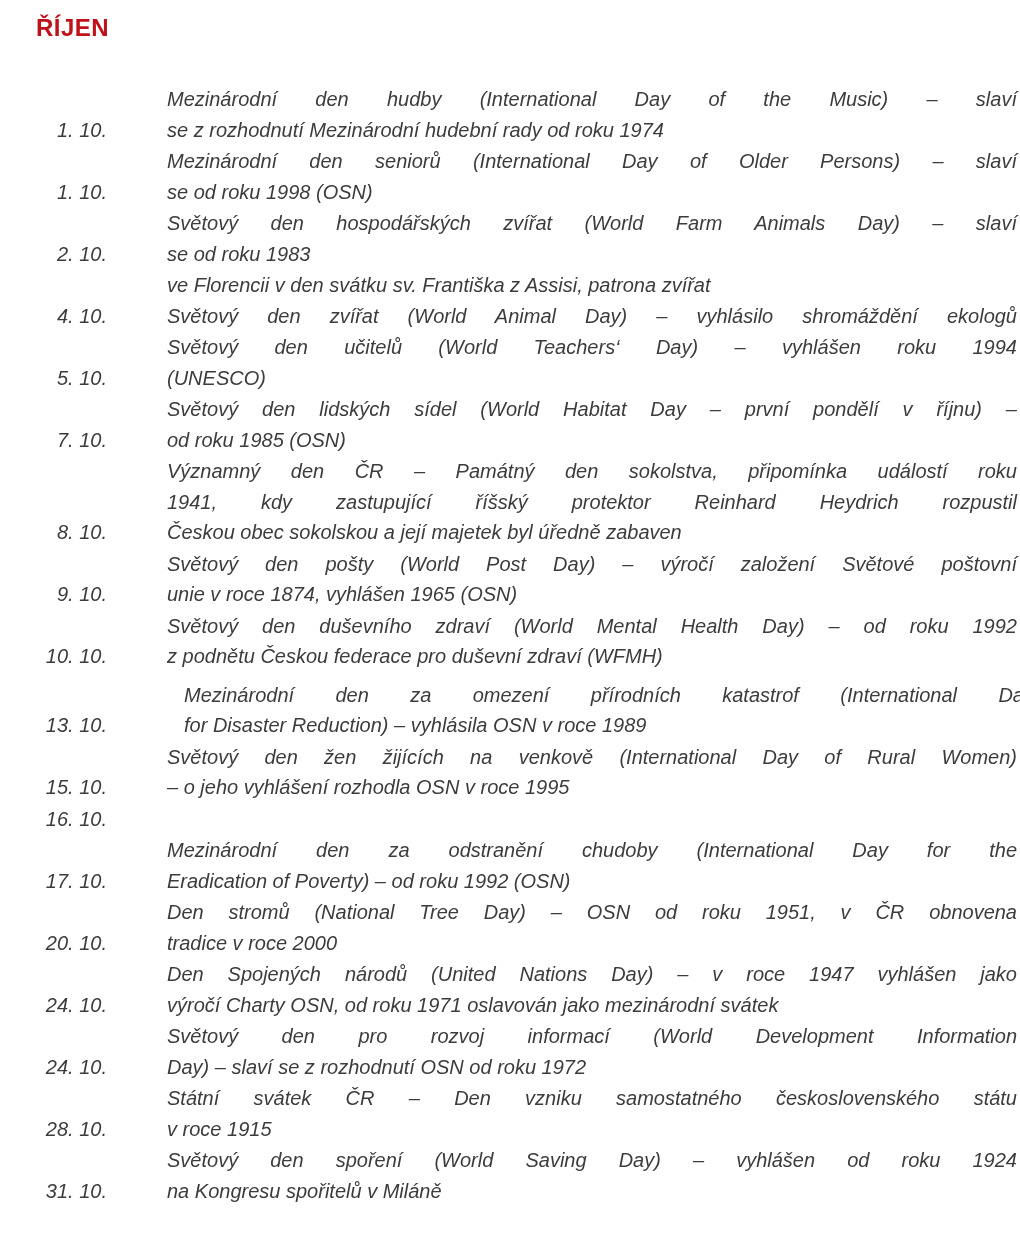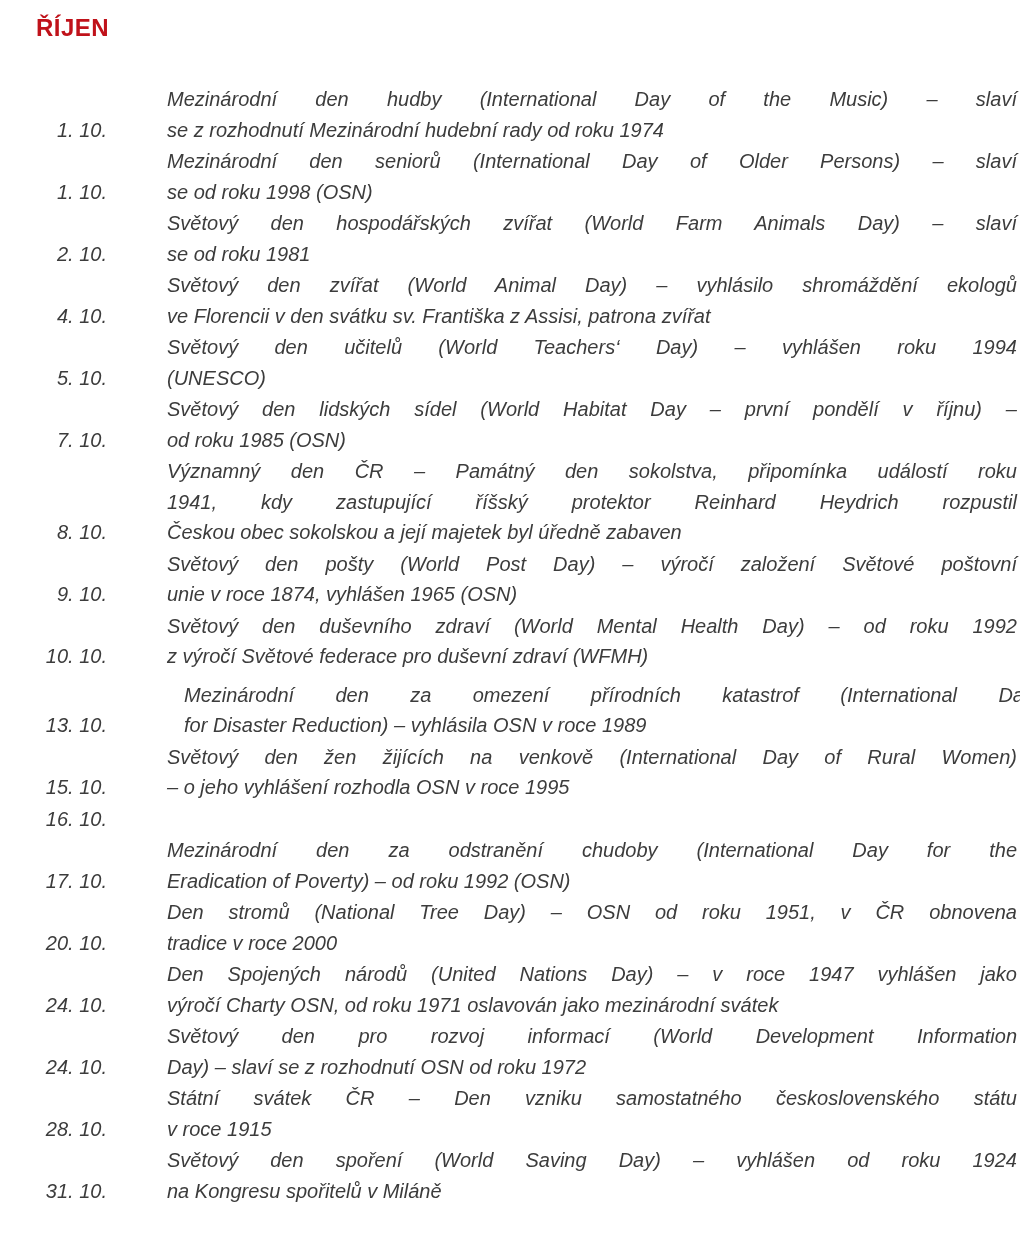--- a/index.html
+++ b/index.html
@@ -79,29 +79,29 @@
     <div class="text">
           <div class="line j">Mezinárodní den seniorů (International Day of Older Persons) – slaví</div>
           <div class="line">se od roku 1998 (OSN)</div>
         </div>
   </div>
 
   <div class="entry">
     <div class="date">2. 10.</div>
     <div class="text">
           <div class="line j">Světový den hospodářských zvířat (World Farm Animals Day) – slaví</div>
-          <div class="line">se od roku 1981</div>
+          <div class="line">se od roku 1983</div>
         </div>
   </div>
 
   <div class="entry">
     <div class="date">4. 10.</div>
     <div class="text">
+          <div class="line">ve Florencii v den svátku sv. Františka z Assisi, patrona zvířat</div>
           <div class="line j">Světový den zvířat (World Animal Day) – vyhlásilo shromáždění ekologů</div>
-          <div class="line">ve Florencii v den svátku sv. Františka z Assisi, patrona zvířat</div>
         </div>
   </div>
 
   <div class="entry">
     <div class="date">5. 10.</div>
     <div class="text">
           <div class="line j">Světový den učitelů (World Teachers‘ Day) – vyhlášen roku 1994</div>
           <div class="line">(UNESCO)</div>
         </div>
   </div>
@@ -128,21 +128,21 @@
     <div class="text">
           <div class="line j">Světový den pošty (World Post Day) – výročí založení Světové poštovní</div>
           <div class="line">unie v roce 1874, vyhlášen 1965 (OSN)</div>
         </div>
   </div>
 
   <div class="entry">
     <div class="date">10. 10.</div>
     <div class="text">
           <div class="line j">Světový den duševního zdraví (World Mental Health Day) – od roku 1992</div>
-          <div class="line">z výročí Světové federace pro duševní zdraví (WFMH)</div>
+          <div class="line">z podnětu Českou federace pro duševní zdraví (WFMH)</div>
         </div>
   </div>
 
   <div class="entry gap">
     <div class="date">13. 10.</div>
     <div class="text">
           <div class="line j">Mezinárodní den za omezení přírodních katastrof (International Day</div>
           <div class="line">for Disaster Reduction) – vyhlásila OSN v roce 1989</div>
         </div>
   </div>

